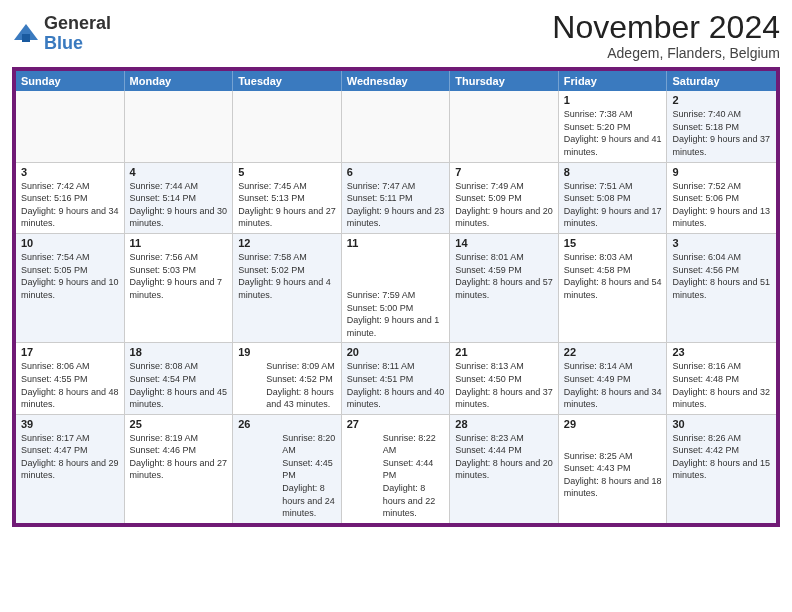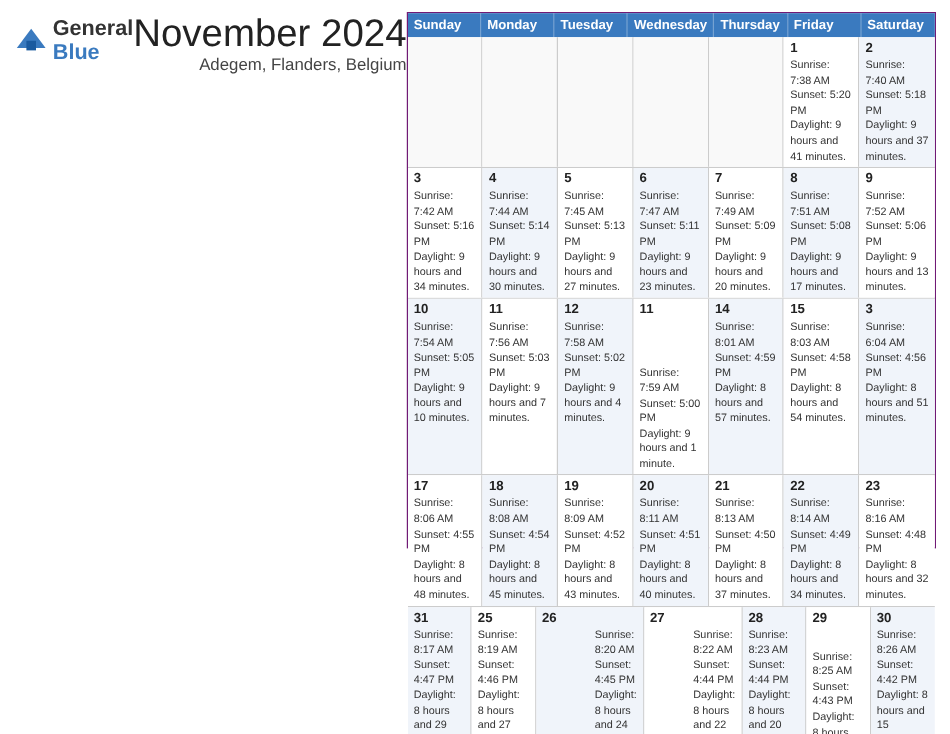--- a/index.html
+++ b/index.html
@@ -7,21 +7,21 @@
       width: 792px;
       height: 612px;
       font-family: Arial, sans-serif;
       background: #fff;
       overflow: hidden;
     }
     .page {
       width: 792px;
       height: 465px;
       display: flex;
-      flex-direction: row;
+      flex-direction: column;
       padding: 10px 12px 8px 12px;
     }
     .header {
       display: flex;
       justify-content: space-between;
       align-items: flex-start;
       margin-bottom: 6px;
     }
     .logo {
       display: flex;
@@ -50,21 +50,21 @@
       line-height: 1.1;
     }
     .location {
       font-size: 14px;
       color: #444;
     }
     .calendar {
       flex: 1;
       display: flex;
       flex-direction: column;
-      border: 1px solid #701a75;
+      border: 4px solid #701a75;
     }
     .cal-header {
       display: grid;
       grid-template-columns: repeat(7, 1fr);
       background: #3a7abf;
     }
     .cal-header-cell {
       color: #fff;
       font-size: 11px;
       font-weight: bold;
@@ -256,21 +256,21 @@
 Daylight: 8 hours and 48 minutes.</div>
           </div>
           <div class="cal-cell alt">
             <div class="day-num">18</div>
             <div class="day-info" style="white-space: pre-wrap;">Sunrise: 8:08 AM
 Sunset: 4:54 PM
 Daylight: 8 hours and 45 minutes.</div>
           </div>
           <div class="cal-cell">
             <div class="day-num">19</div>
-            <div class="day-info" style="white-space: pre-wrap;">Sunrise: 8:09 AM
+            <div class="day-info" style="white-space: pre-wrap; margin-left: 28px;">Sunrise: 8:09 AM
 Sunset: 4:52 PM
 Daylight: 8 hours and 43 minutes.</div>
           </div>
           <div class="cal-cell alt">
             <div class="day-num">20</div>
             <div class="day-info" style="white-space: pre-wrap;">Sunrise: 8:11 AM
 Sunset: 4:51 PM
 Daylight: 8 hours and 40 minutes.</div>
           </div>
           <div class="cal-cell">
@@ -287,21 +287,21 @@
           </div>
           <div class="cal-cell">
             <div class="day-num">23</div>
             <div class="day-info" style="white-space: pre-wrap;">Sunrise: 8:16 AM
 Sunset: 4:48 PM
 Daylight: 8 hours and 32 minutes.</div>
           </div>
         </div>
         <div class="cal-row">
           <div class="cal-cell alt">
-            <div class="day-num">31</div>
+            <div class="day-num">39</div>
             <div class="day-info" style="white-space: pre-wrap;">Sunrise: 8:17 AM
 Sunset: 4:47 PM
 Daylight: 8 hours and 29 minutes.</div>
           </div>
           <div class="cal-cell">
             <div class="day-num">25</div>
             <div class="day-info" style="white-space: pre-wrap;">Sunrise: 8:19 AM
 Sunset: 4:46 PM
 Daylight: 8 hours and 27 minutes.</div>
           </div>

